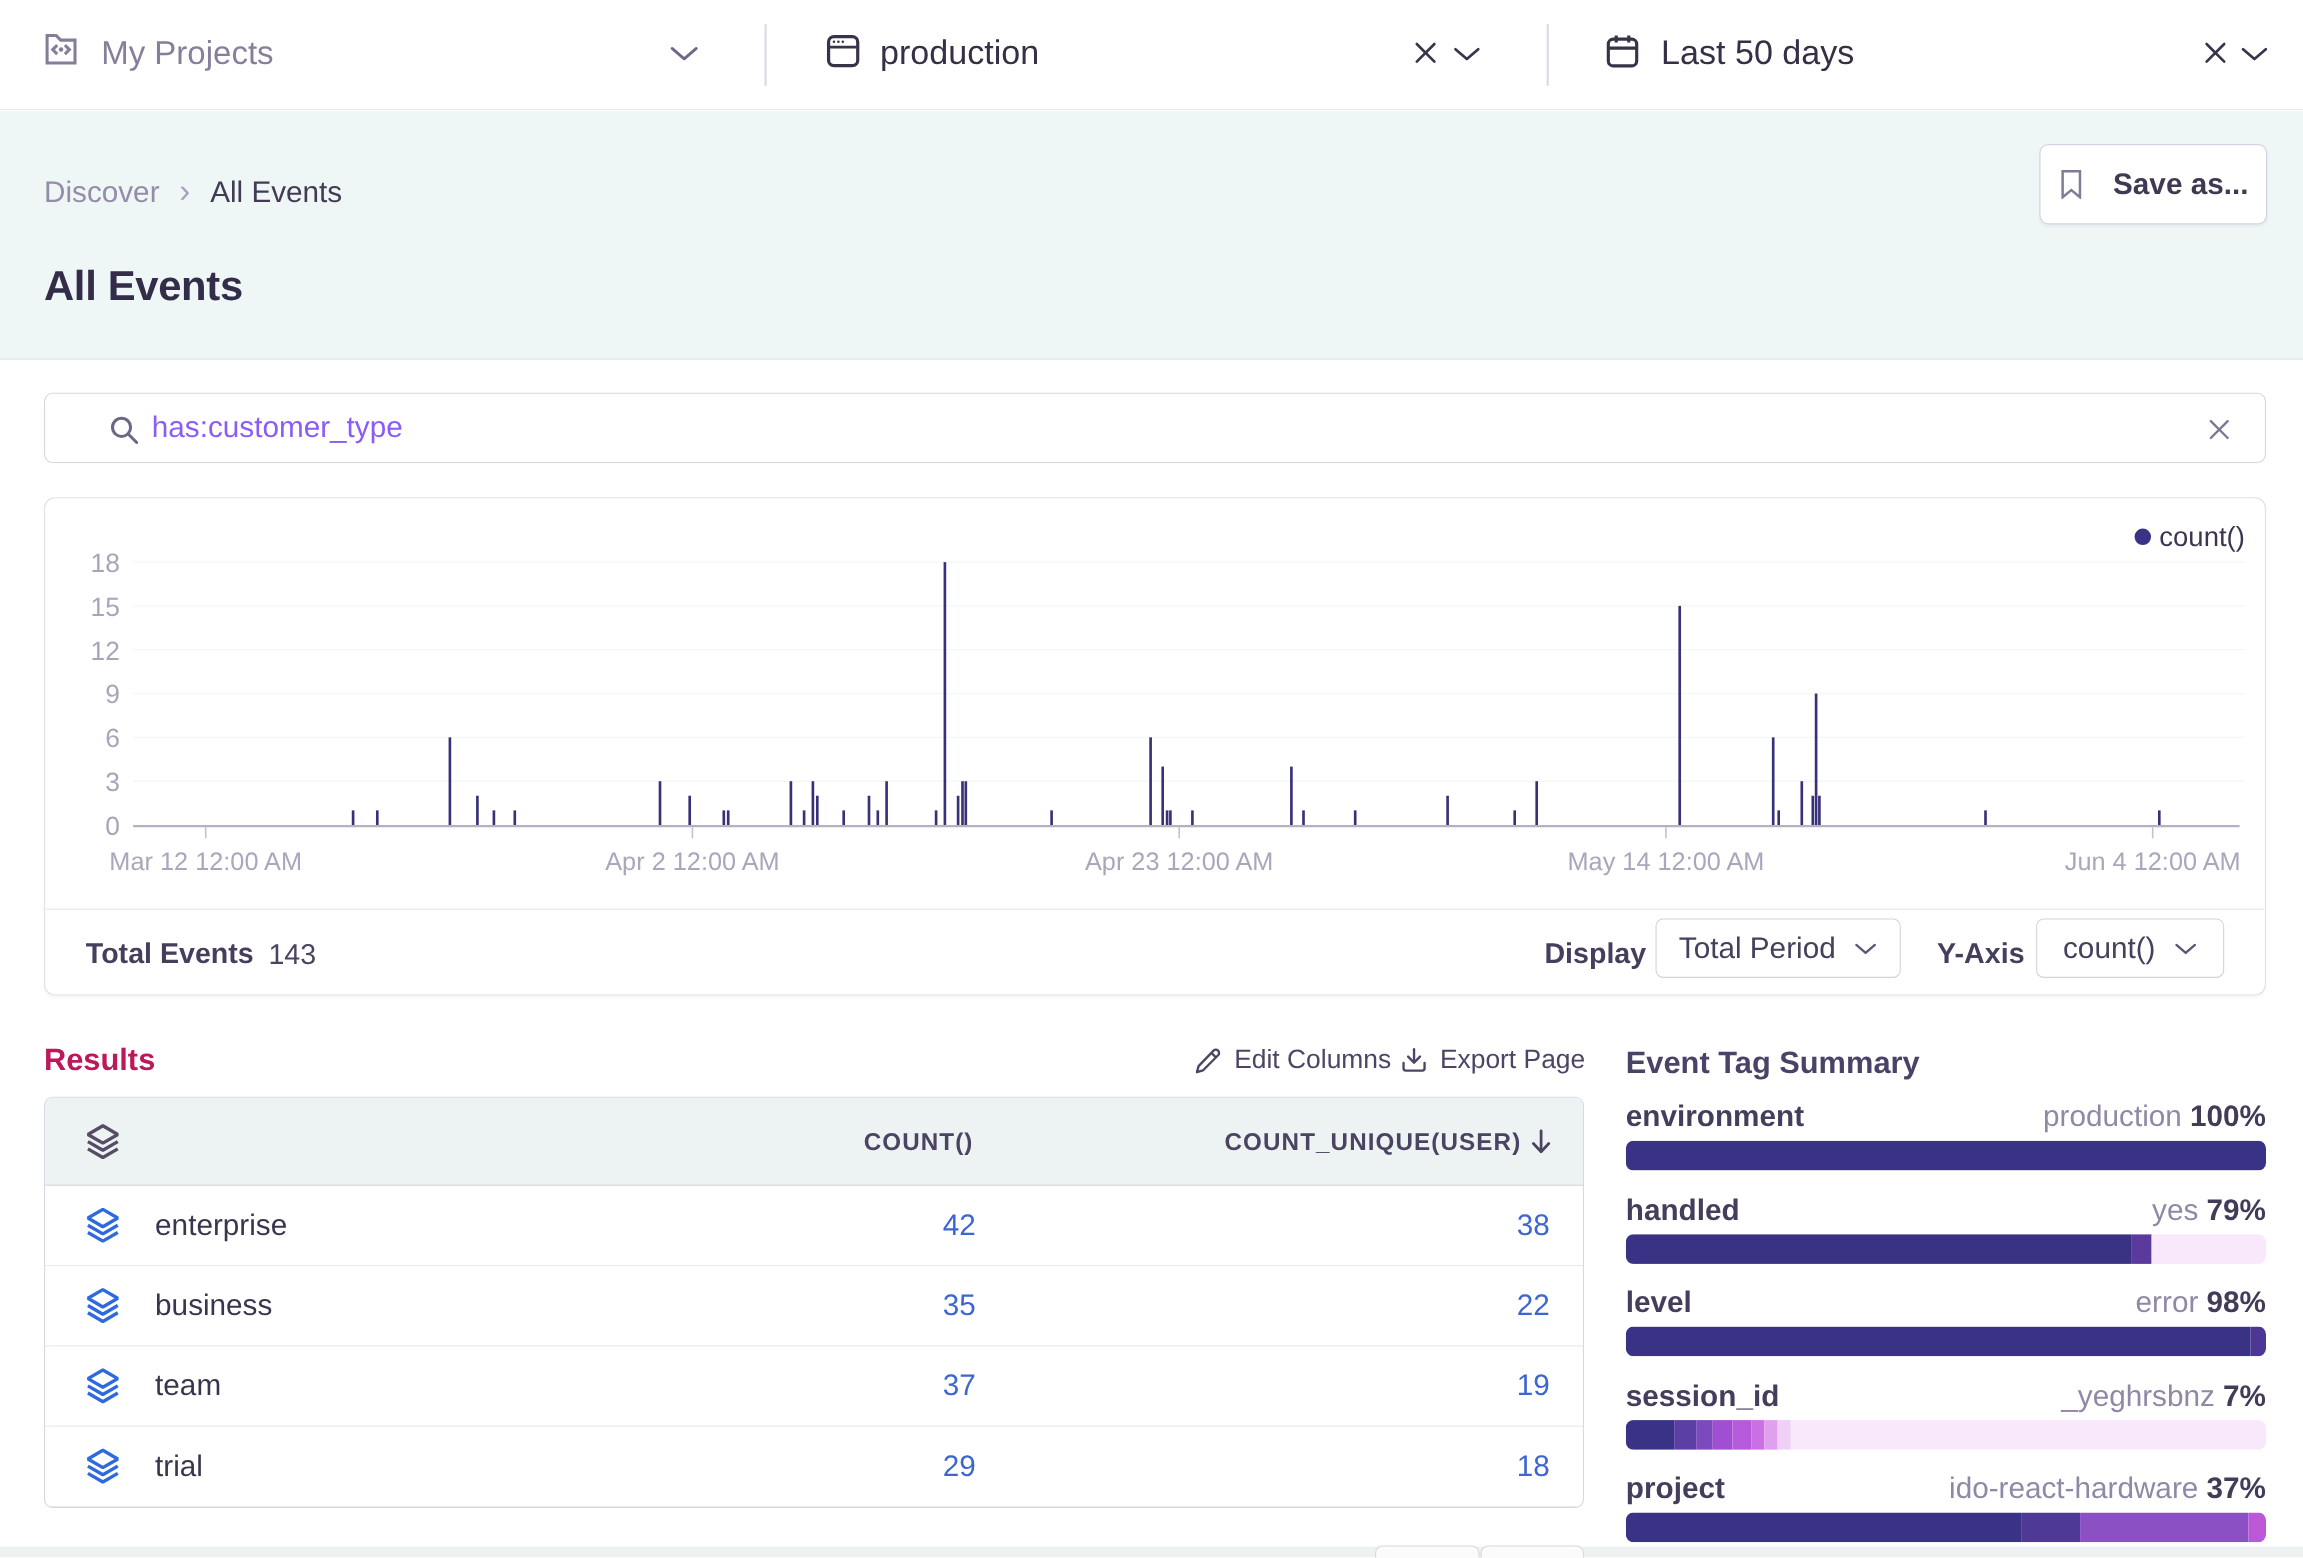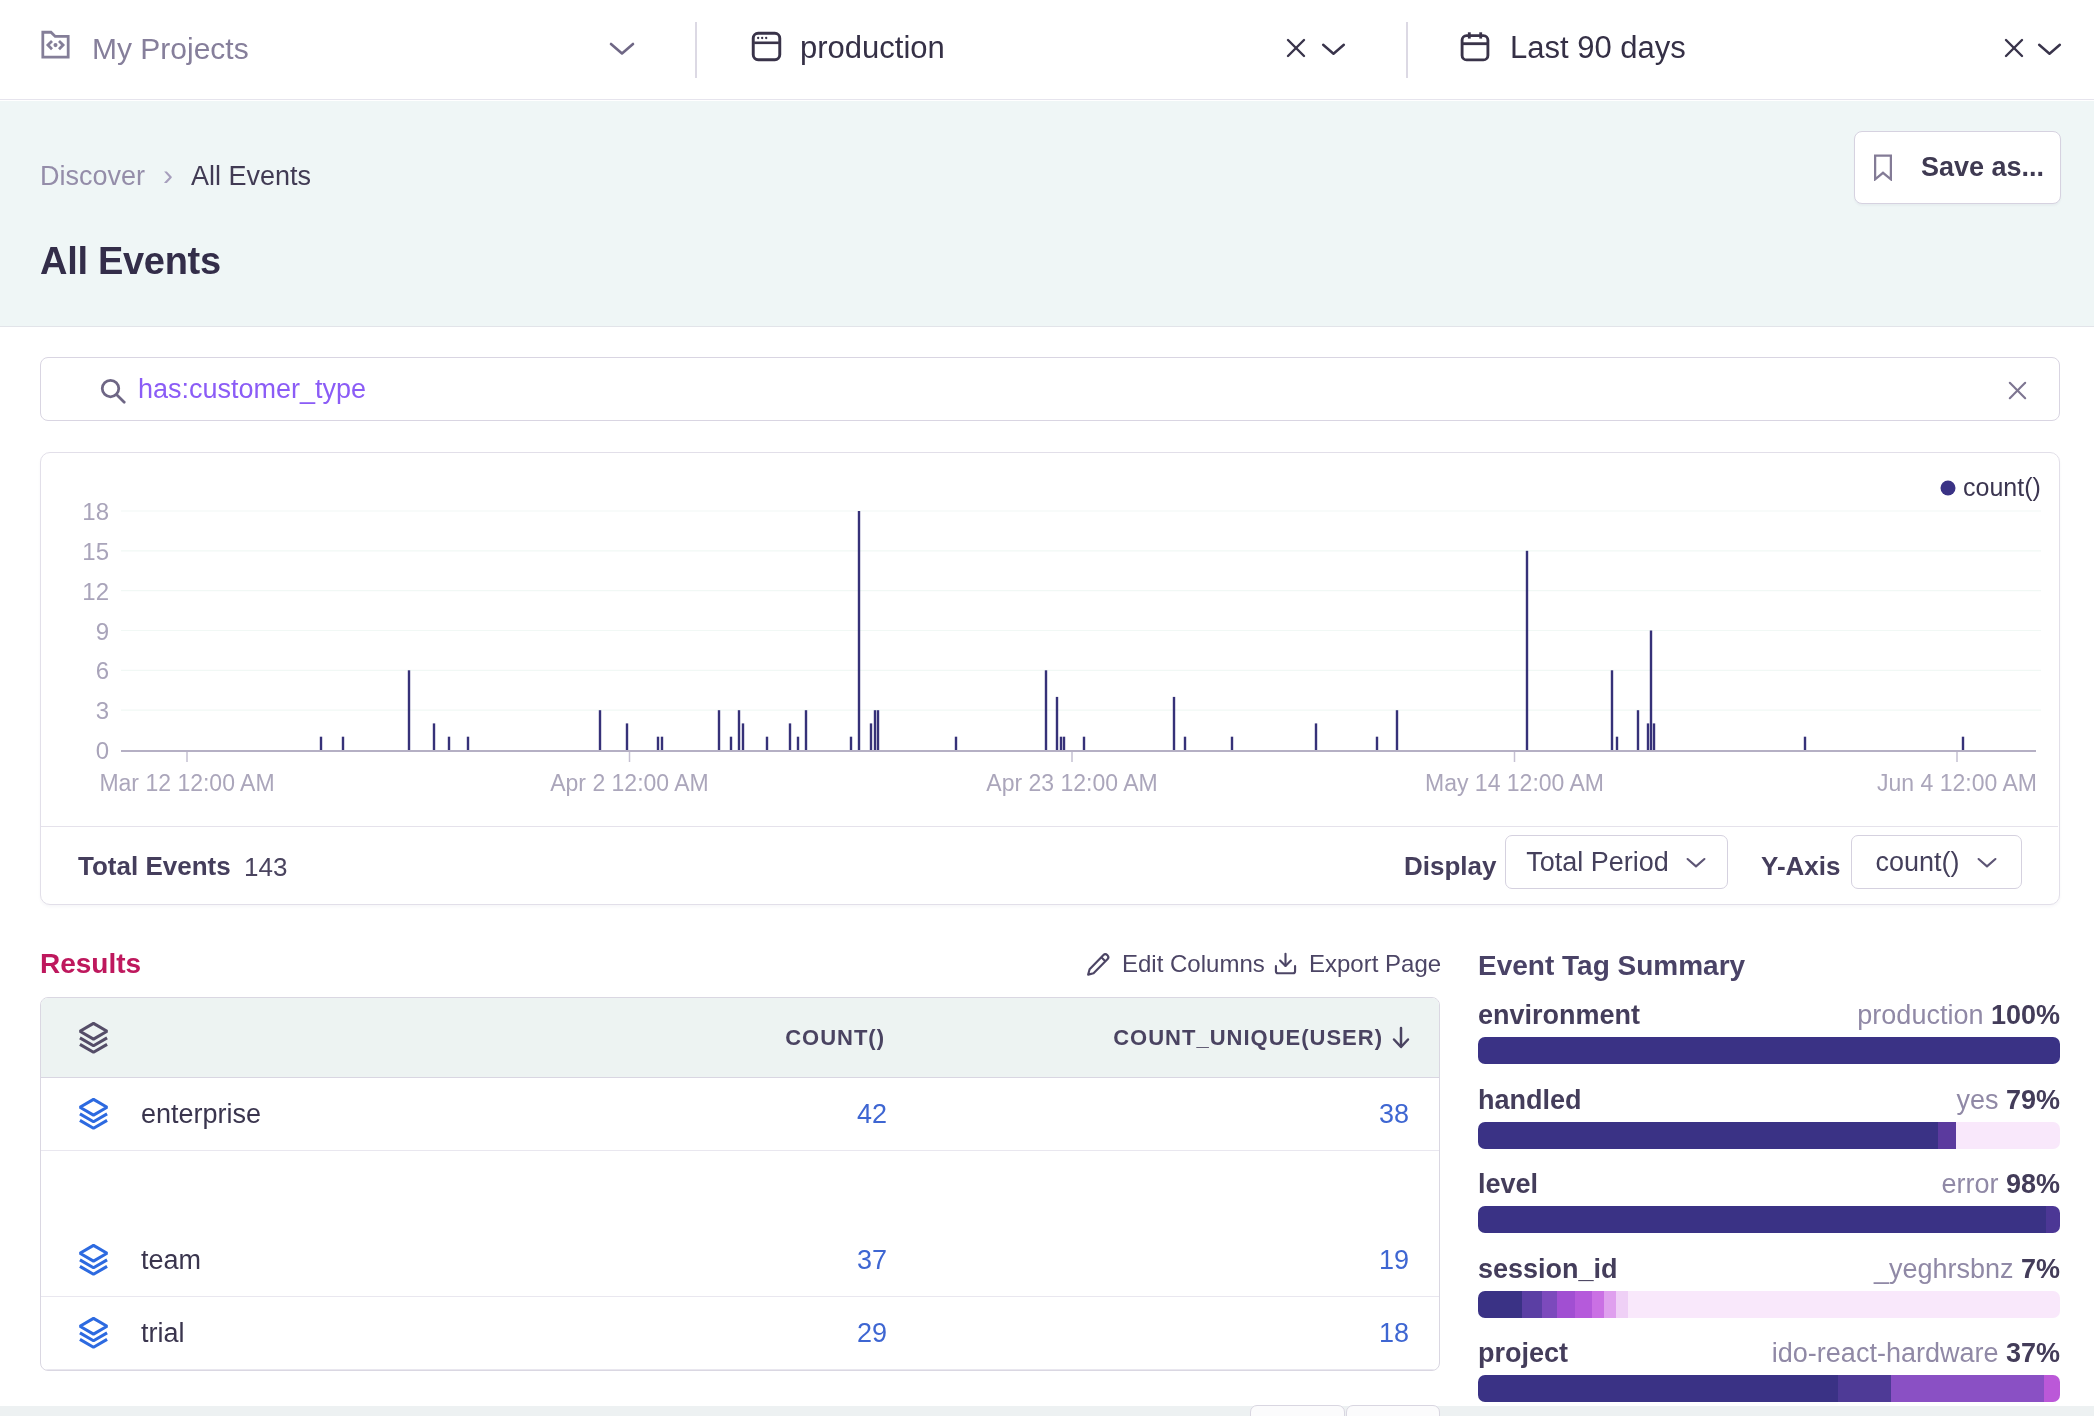--- a/index.html
+++ b/index.html
@@ -104,21 +104,21 @@
     <svg class="abs" style="left:1320px; top:41px;" width="27" height="16" viewBox="0 0 28 17" fill="none" stroke="#39344b" stroke-width="2.6" stroke-linecap="round" stroke-linejoin="round">
       <polyline points="3,4 14,13.5 25,4"></polyline>
     </svg>
     <div class="tb-div" style="left:1406px;"></div>
     <svg class="abs" style="left:1457px; top:29px;" width="36" height="36" viewBox="0 0 24 24" fill="none" stroke="#393349" stroke-width="1.9">
       <rect x="3.4" y="4.4" width="17.2" height="16.2" rx="3"></rect>
       <line x1="3.6" y1="9.8" x2="20.4" y2="9.8"></line>
       <line x1="8.2" y1="2.2" x2="8.2" y2="6.4"></line>
       <line x1="15.8" y1="2.2" x2="15.8" y2="6.4"></line>
     </svg>
-    <span class="abs tb-txt-dark" style="left:1510px; top:30px;">Last 90 days</span>
+    <span class="abs tb-txt-dark" style="left:1510px; top:30px;">Last 50 days</span>
     <svg class="abs" style="left:2002px; top:36px;" width="24" height="24" viewBox="0 0 24 24" fill="none" stroke="#39344b" stroke-width="2.4" stroke-linecap="round">
       <line x1="4" y1="4" x2="20" y2="20"></line>
         <line x1="20" y1="4" x2="4" y2="20"></line>
     </svg>
     <svg class="abs" style="left:2036px; top:41px;" width="27" height="16" viewBox="0 0 28 17" fill="none" stroke="#39344b" stroke-width="2.6" stroke-linecap="round" stroke-linejoin="round">
       <polyline points="3,4 14,13.5 25,4"></polyline>
     </svg>
   </div>
 
   <div id="hband"></div>
@@ -259,20 +259,30 @@
 <div class="trow" style="top:80px;">
       <svg class="abs" style="left:35px; top:50%; transform:translateY(-50%);" width="35" height="35" viewBox="0 0 24 24" fill="none" stroke="#2d6ae0" stroke-width="2.1" stroke-linejoin="bevel">
       <path d="M12 2 L21.3 7.4 L12 12.8 L2.7 7.4 Z"></path>
       <path d="M2.7 11.9 L12 17.3 L21.3 11.9"></path>
       <path d="M2.7 16.4 L12 21.8 L21.3 16.4"></path>
     </svg>
       <span class="name">enterprise</span>
       <span class="num" style="right:552px;">42</span>
       <span class="num" style="right:30px;">38</span>
     </div>
+<div class="trow" style="top:153px;">
+      <svg class="abs" style="left:35px; top:50%; transform:translateY(-50%);" width="35" height="35" viewBox="0 0 24 24" fill="none" stroke="#2d6ae0" stroke-width="2.1" stroke-linejoin="bevel">
+      <path d="M12 2 L21.3 7.4 L12 12.8 L2.7 7.4 Z"></path>
+      <path d="M2.7 11.9 L12 17.3 L21.3 11.9"></path>
+      <path d="M2.7 16.4 L12 21.8 L21.3 16.4"></path>
+    </svg>
+      <span class="name">business</span>
+      <span class="num" style="right:552px;">35</span>
+      <span class="num" style="right:30px;">22</span>
+    </div>
 <div class="trow" style="top:226px;">
       <svg class="abs" style="left:35px; top:50%; transform:translateY(-50%);" width="35" height="35" viewBox="0 0 24 24" fill="none" stroke="#2d6ae0" stroke-width="2.1" stroke-linejoin="bevel">
       <path d="M12 2 L21.3 7.4 L12 12.8 L2.7 7.4 Z"></path>
       <path d="M2.7 11.9 L12 17.3 L21.3 11.9"></path>
       <path d="M2.7 16.4 L12 21.8 L21.3 16.4"></path>
     </svg>
       <span class="name">team</span>
       <span class="num" style="right:552px;">37</span>
       <span class="num" style="right:30px;">19</span>
     </div>

